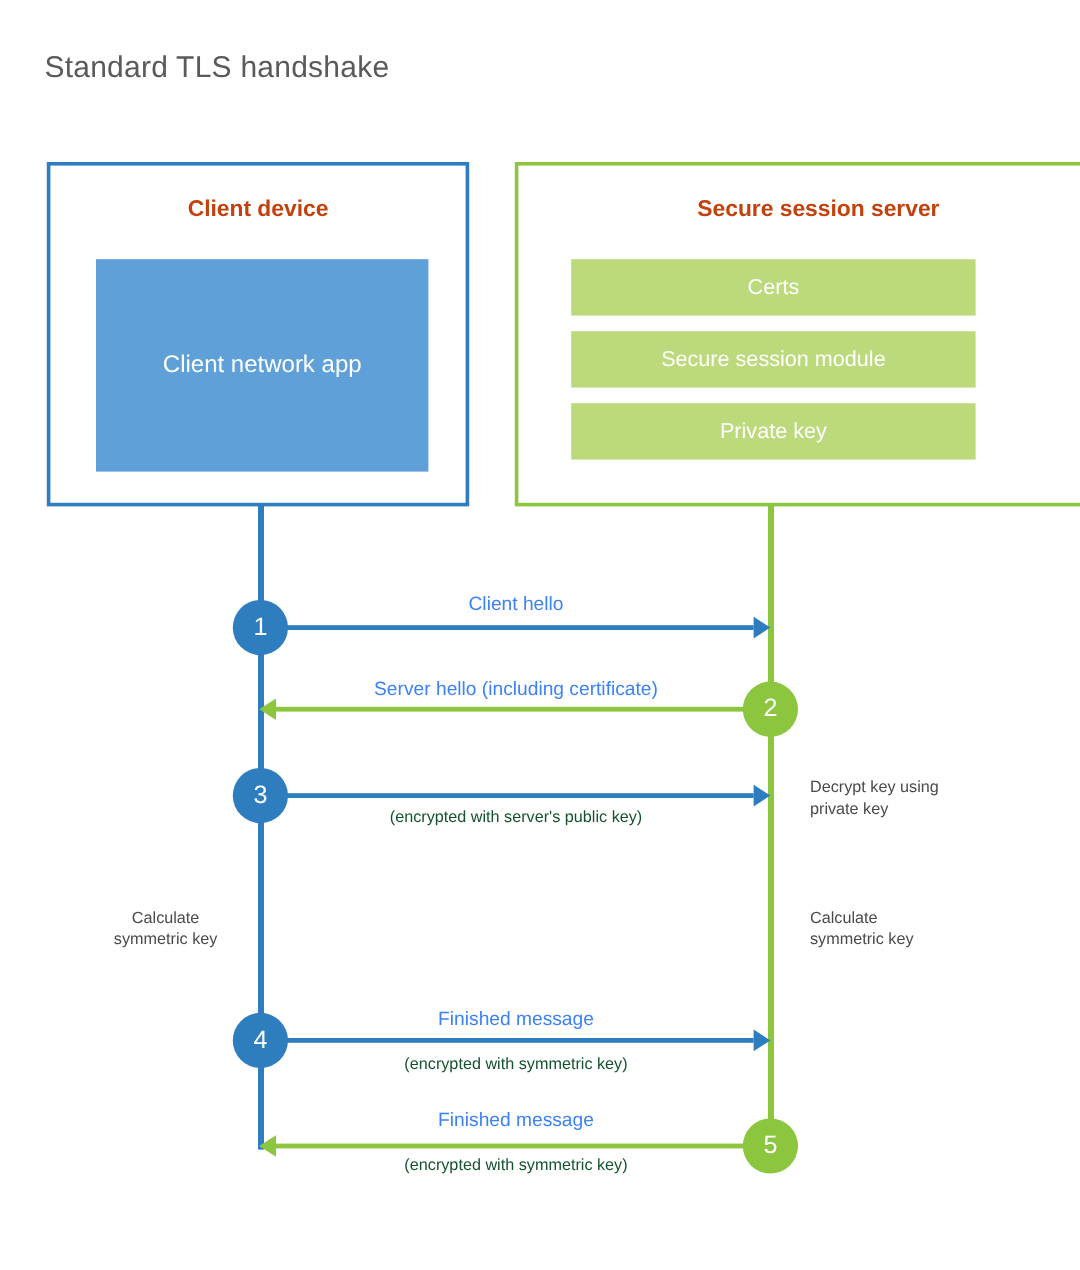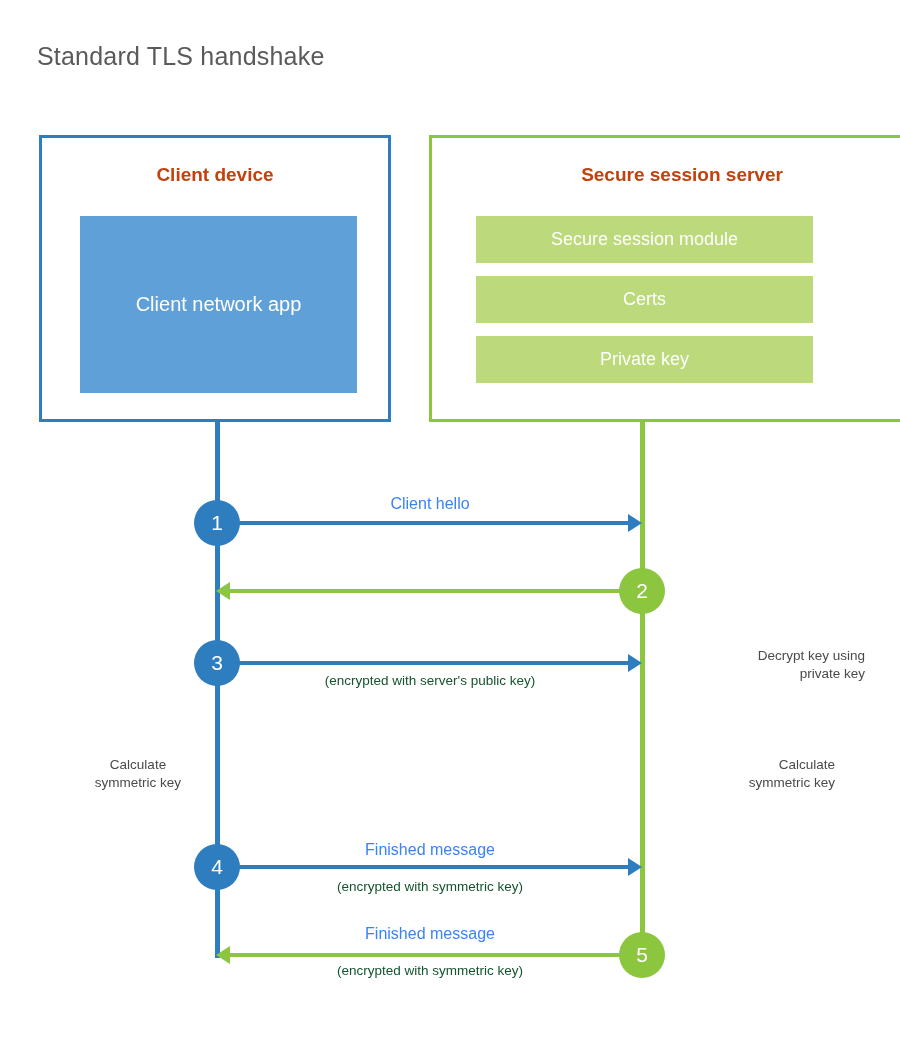--- a/index.html
+++ b/index.html
@@ -68,51 +68,52 @@
     position:absolute;text-align:center;font-size:16px;color:#3b82f6;
     white-space:nowrap;
   }
   .msg-sub{
     position:absolute;text-align:center;font-size:13.5px;color:#14532d;
     white-space:nowrap;
   }
   .side-note{
     position:absolute;font-size:13.5px;color:#4a4a4a;line-height:1.35;
   }
-  .note-right{text-align:right;}
+  .note-right{text-align:left;}
 </style>
 </head>
 <body>
 
 <div id="stage">
 
   <div class="page-title">Standard TLS handshake</div>
 
   <div class="entity-box" id="client-box">
     <div class="entity-title">Client device</div>
     <div class="client-app">Client network app</div>
   </div>
 
   <div class="entity-box" id="server-box">
     <div class="entity-title">Secure session server</div>
     <div class="server-modules">
+      <div class="module-bar">Certs</div>
       <div class="module-bar">Secure session module</div>
-      <div class="module-bar">Certs</div>
       <div class="module-bar">Private key</div>
     </div>
   </div>
 
   <div class="lifeline" id="client-lifeline"></div>
   <div class="lifeline" id="server-lifeline"></div>
 
   <div class="msg-label" style="left:218px;top:479px;width:424px;">Client hello</div>
   <div class="arrow-line arrow-blue" style="left:217px;top:505px;width:411px;"></div>
   <div class="arrow-head head-right-blue" style="left:628px;top:498px;"></div>
   <div class="step-circle step-blue" style="left:194px;top:484px;">1</div>
 
+  <div class="msg-label" style="left:218px;top:550px;width:424px;">Server hello (including certificate)</div>
   <div class="arrow-line arrow-green" style="left:230px;top:573px;width:412px;"></div>
   <div class="arrow-head head-left-green" style="left:216px;top:566px;"></div>
   <div class="step-circle step-green" style="left:619px;top:552px;">2</div>
 
   <div class="arrow-line arrow-blue" style="left:217px;top:645px;width:411px;"></div>
   <div class="arrow-head head-right-blue" style="left:628px;top:638px;"></div>
   <div class="msg-sub" style="left:218px;top:657px;width:424px;">(encrypted with server's public key)</div>
   <div class="step-circle step-blue" style="left:194px;top:624px;">3</div>
 
   <div class="side-note note-right" style="left:675px;top:631px;width:190px;">

